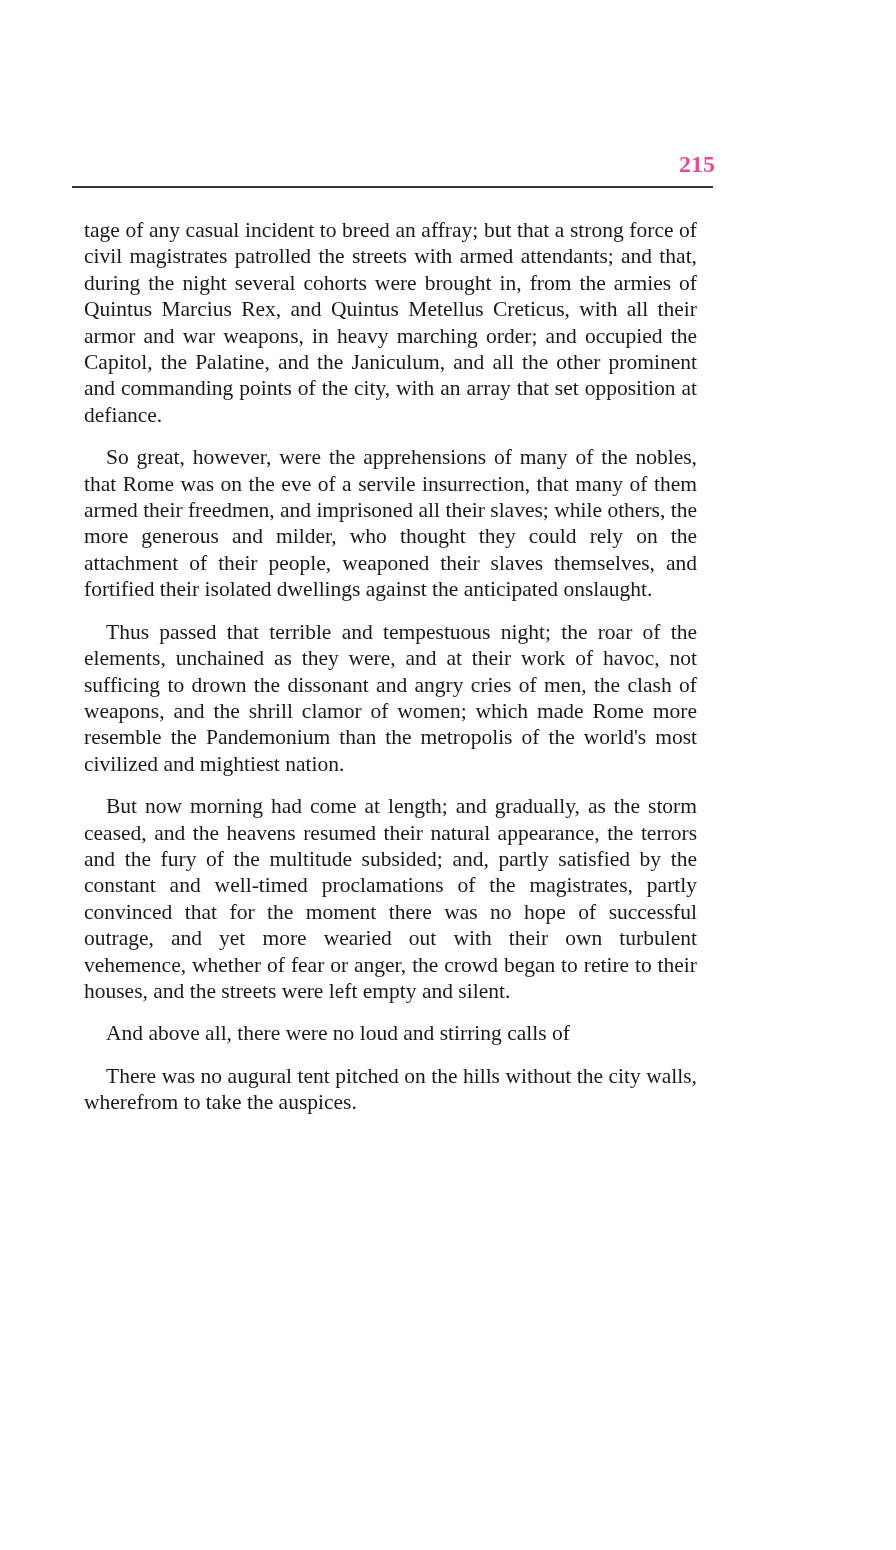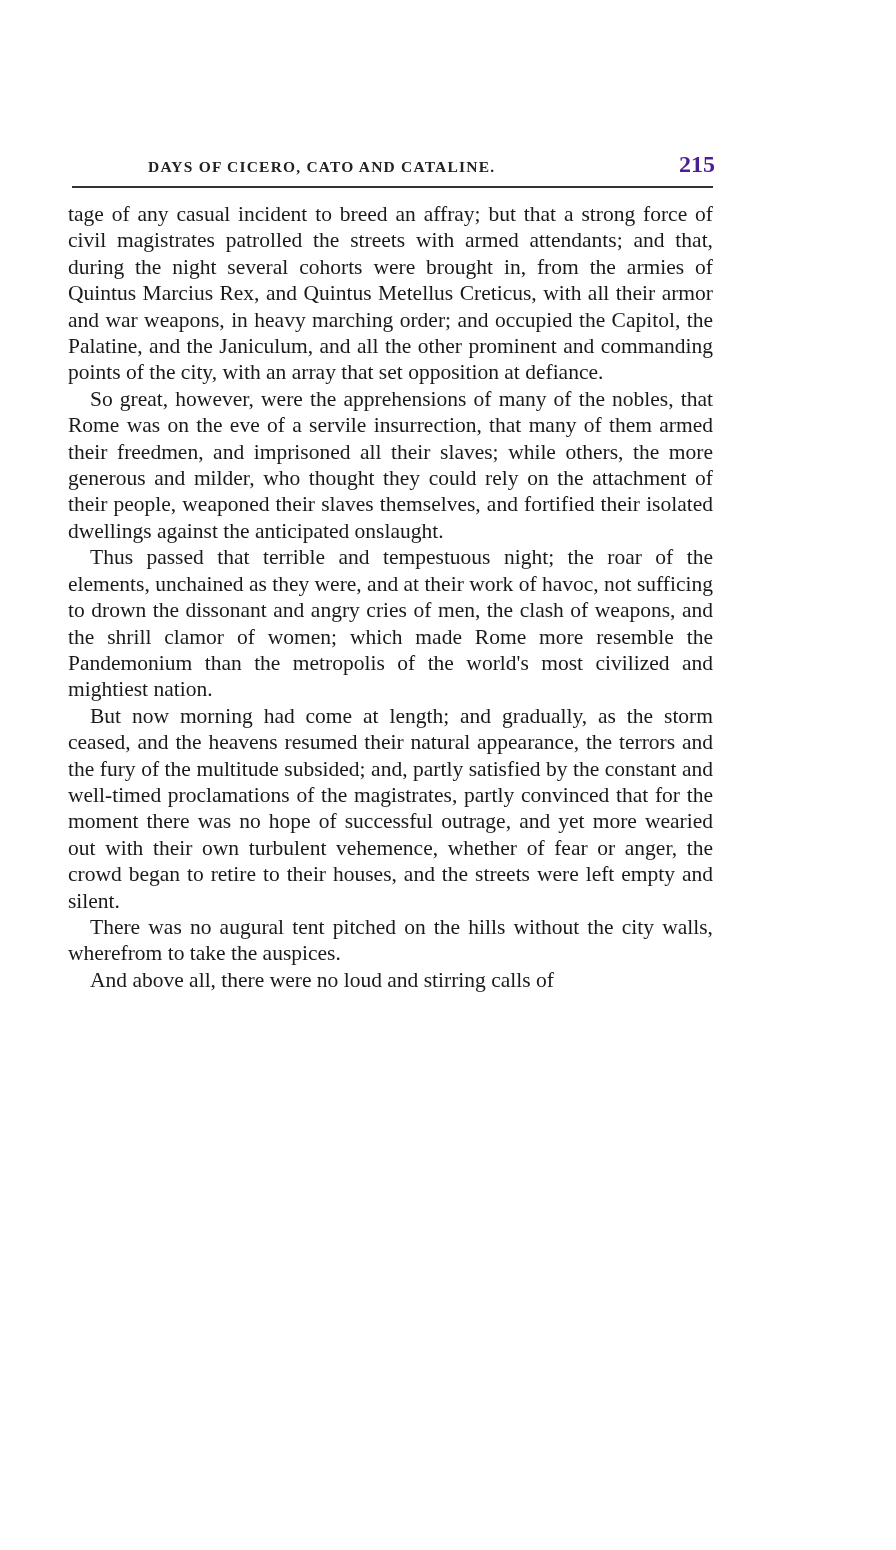--- a/index.html
+++ b/index.html
@@ -35,57 +35,56 @@
       font-weight: bold;
       color: #222;
       text-transform: uppercase;
     }
     .page-number {
       position: absolute;
       right: -2px;
       top: 3px;
       font-size: 24px;
       font-weight: bold;
-      color: #4c1d95;
+      color: #ec4899;
     }
     .head-rule {
       position: absolute;
       left: 4px;
       right: 0;
       top: 38px;
       border-top: 2px solid #333;
     }
     .body-text {
       position: absolute;
       top: 53px;
       left: 0;
       width: 645px;
       font-size: 21.5px;
       line-height: 26.4px;
       text-align: justify;
     }
     .body-text p {
-      margin: 0;
+      margin: 16px;
       text-indent: 22px;
     }
     .body-text p.continued {
       text-indent: 0;
     }
   </style>
 </head>
 <body>
 
 <div class="page">
   <div class="running-head">
-    <span class="running-title">Days of Cicero, Cato and Cataline.</span>
     <span class="page-number">215</span>
     <div class="head-rule"></div>
   </div>
 
   <div class="body-text">
     <p class="continued">tage of any casual incident to breed an affray; but that a strong force of civil magistrates patrolled the streets with armed attendants; and that, during the night several cohorts were brought in, from the armies of Quintus Marcius Rex, and Quintus Metellus Creticus, with all their armor and war weapons, in heavy marching order; and occupied the Capitol, the Palatine, and the Janiculum, and all the other prominent and commanding points of the city, with an array that set opposition at defiance.</p>
     <p>So great, however, were the apprehensions of many of the nobles, that Rome was on the eve of a servile insurrection, that many of them armed their freedmen, and imprisoned all their slaves; while others, the more generous and milder, who thought they could rely on the attachment of their people, weaponed their slaves themselves, and fortified their isolated dwellings against the anticipated onslaught.</p>
     <p>Thus passed that terrible and tempestuous night; the roar of the elements, unchained as they were, and at their work of havoc, not sufficing to drown the dissonant and angry cries of men, the clash of weapons, and the shrill clamor of women; which made Rome more resemble the Pandemonium than the metropolis of the world's most civilized and mightiest nation.</p>
     <p>But now morning had come at length; and gradually, as the storm ceased, and the heavens resumed their natural appearance, the terrors and the fury of the multitude subsided; and, partly satisfied by the constant and well-timed proclamations of the magistrates, partly convinced that for the moment there was no hope of successful outrage, and yet more wearied out with their own turbulent vehemence, whether of fear or anger, the crowd began to retire to their houses, and the streets were left empty and silent.</p>
+    <p>And above all, there were no loud and stirring calls of</p>
     <p>There was no augural tent pitched on the hills without the city walls, wherefrom to take the auspices.</p>
-    <p>And above all, there were no loud and stirring calls of</p>
   </div>
 </div>
 
 </body></html>

